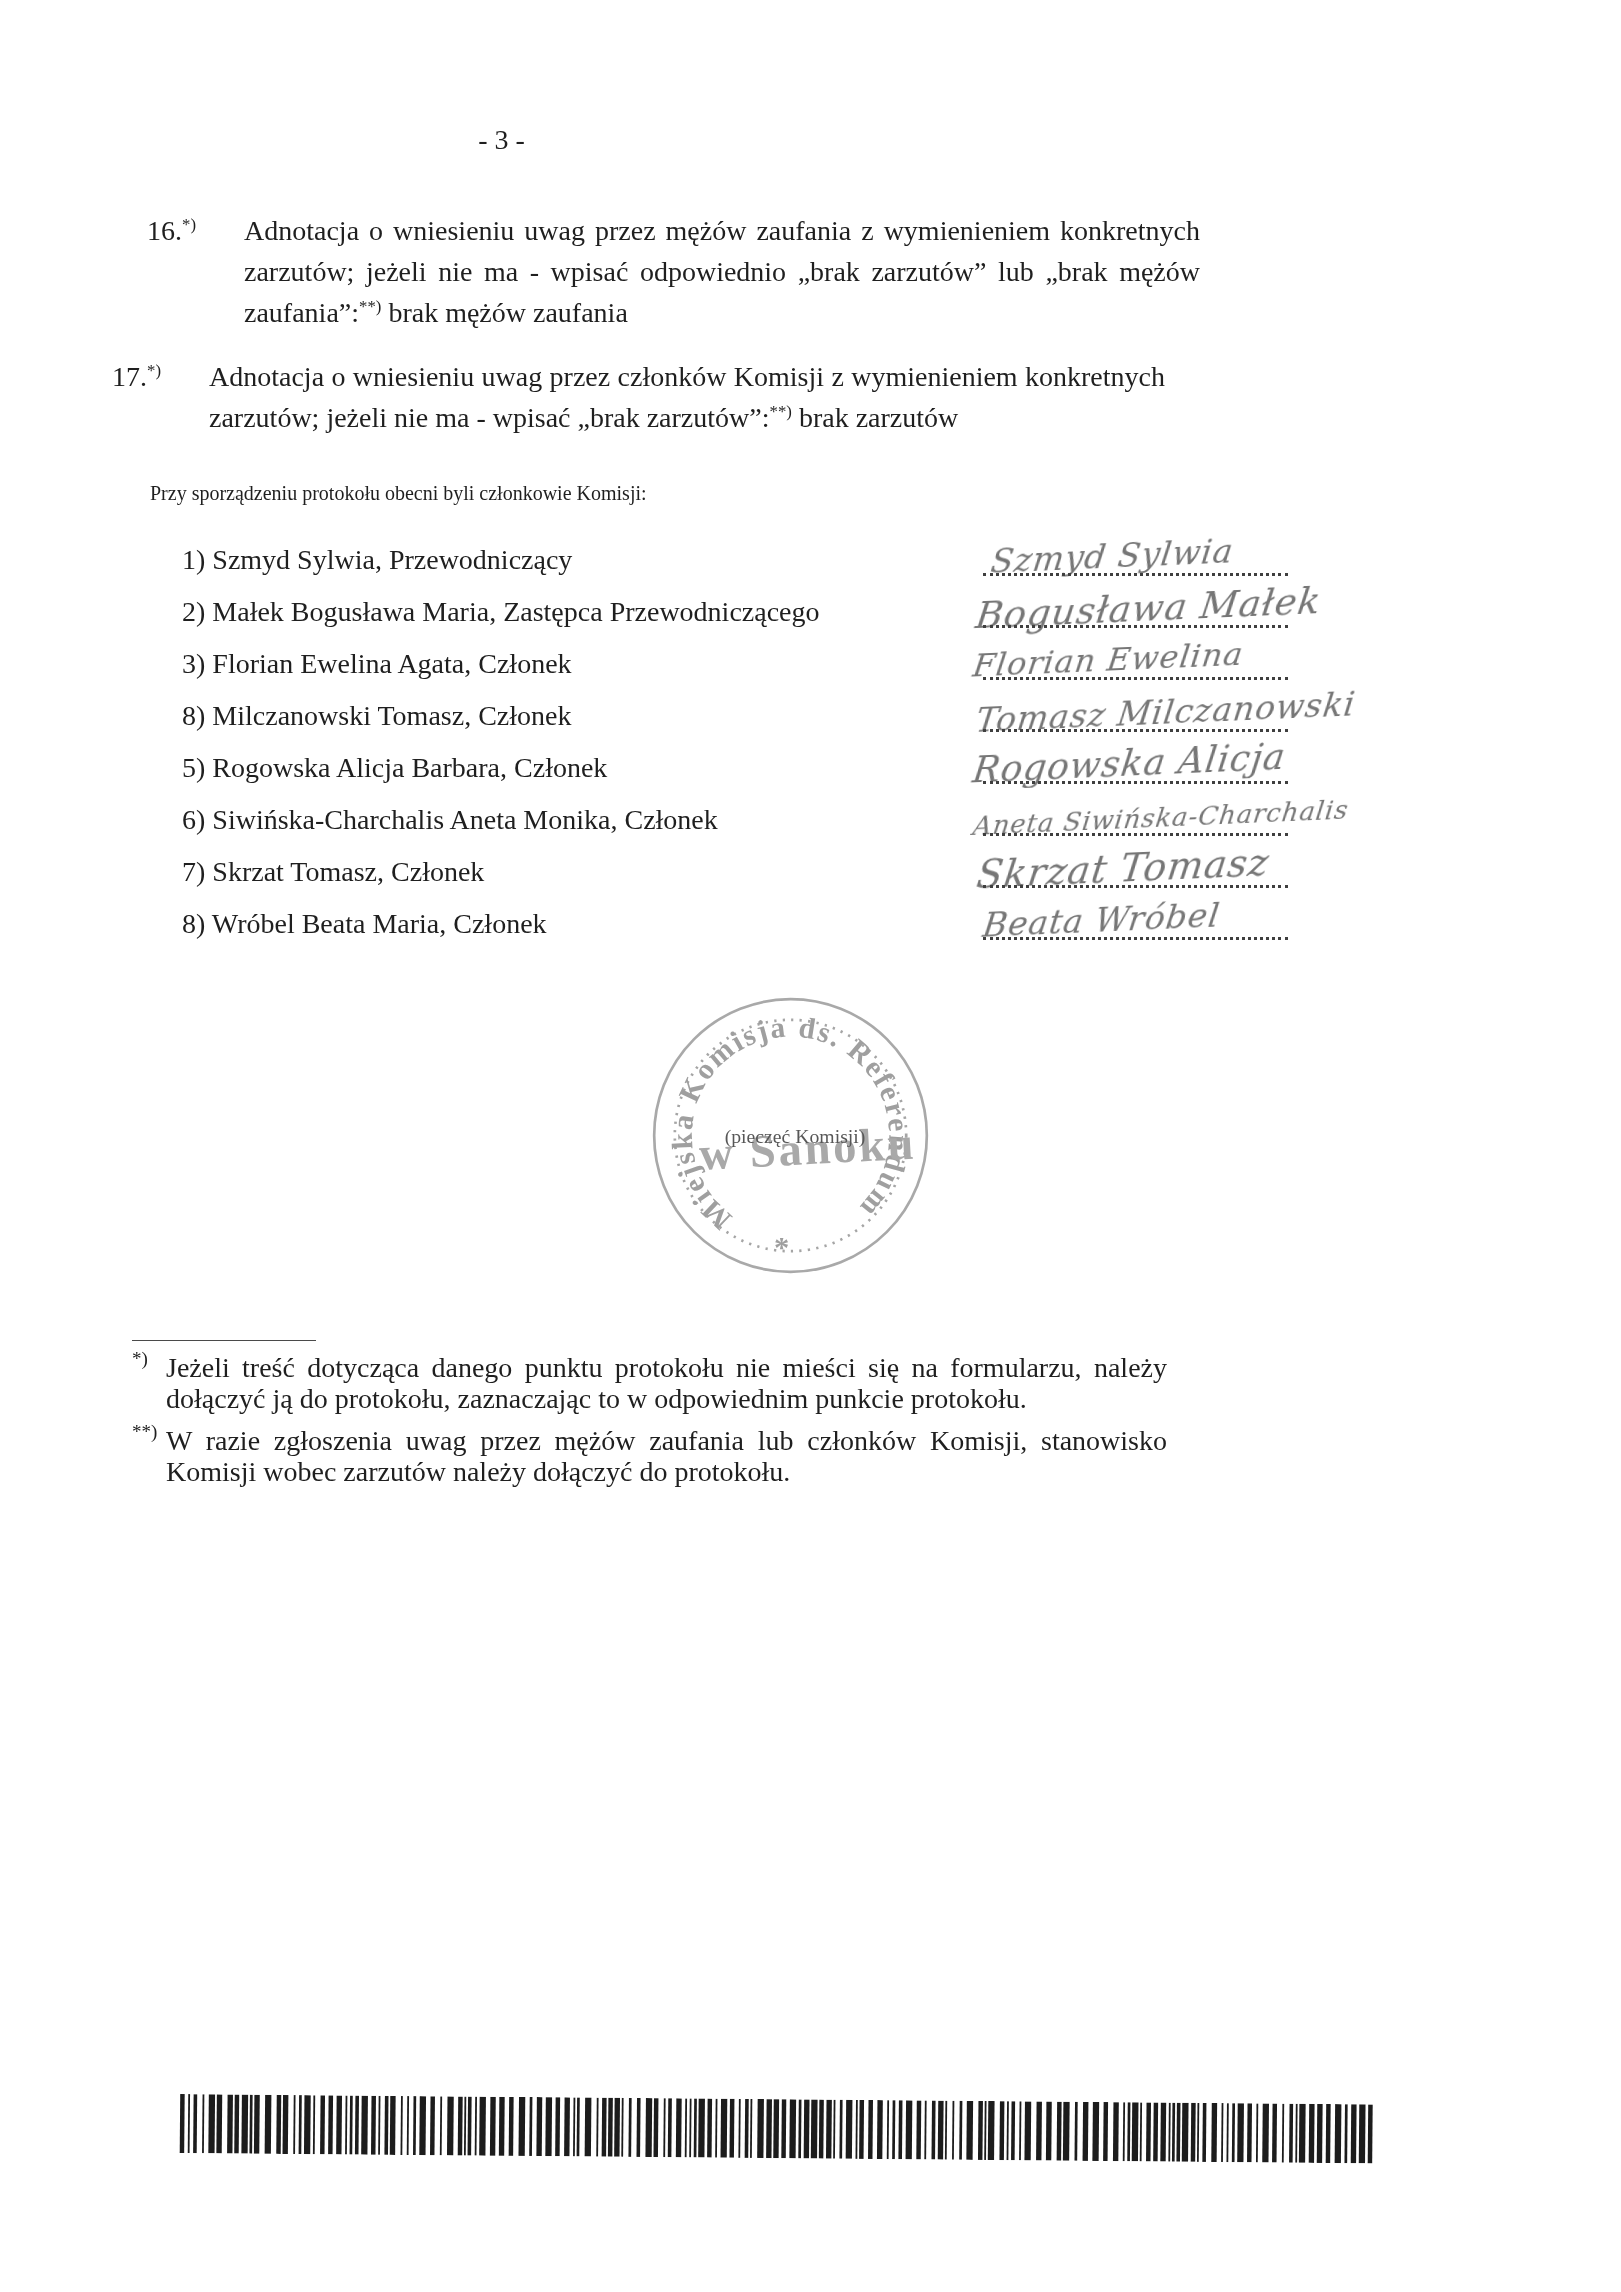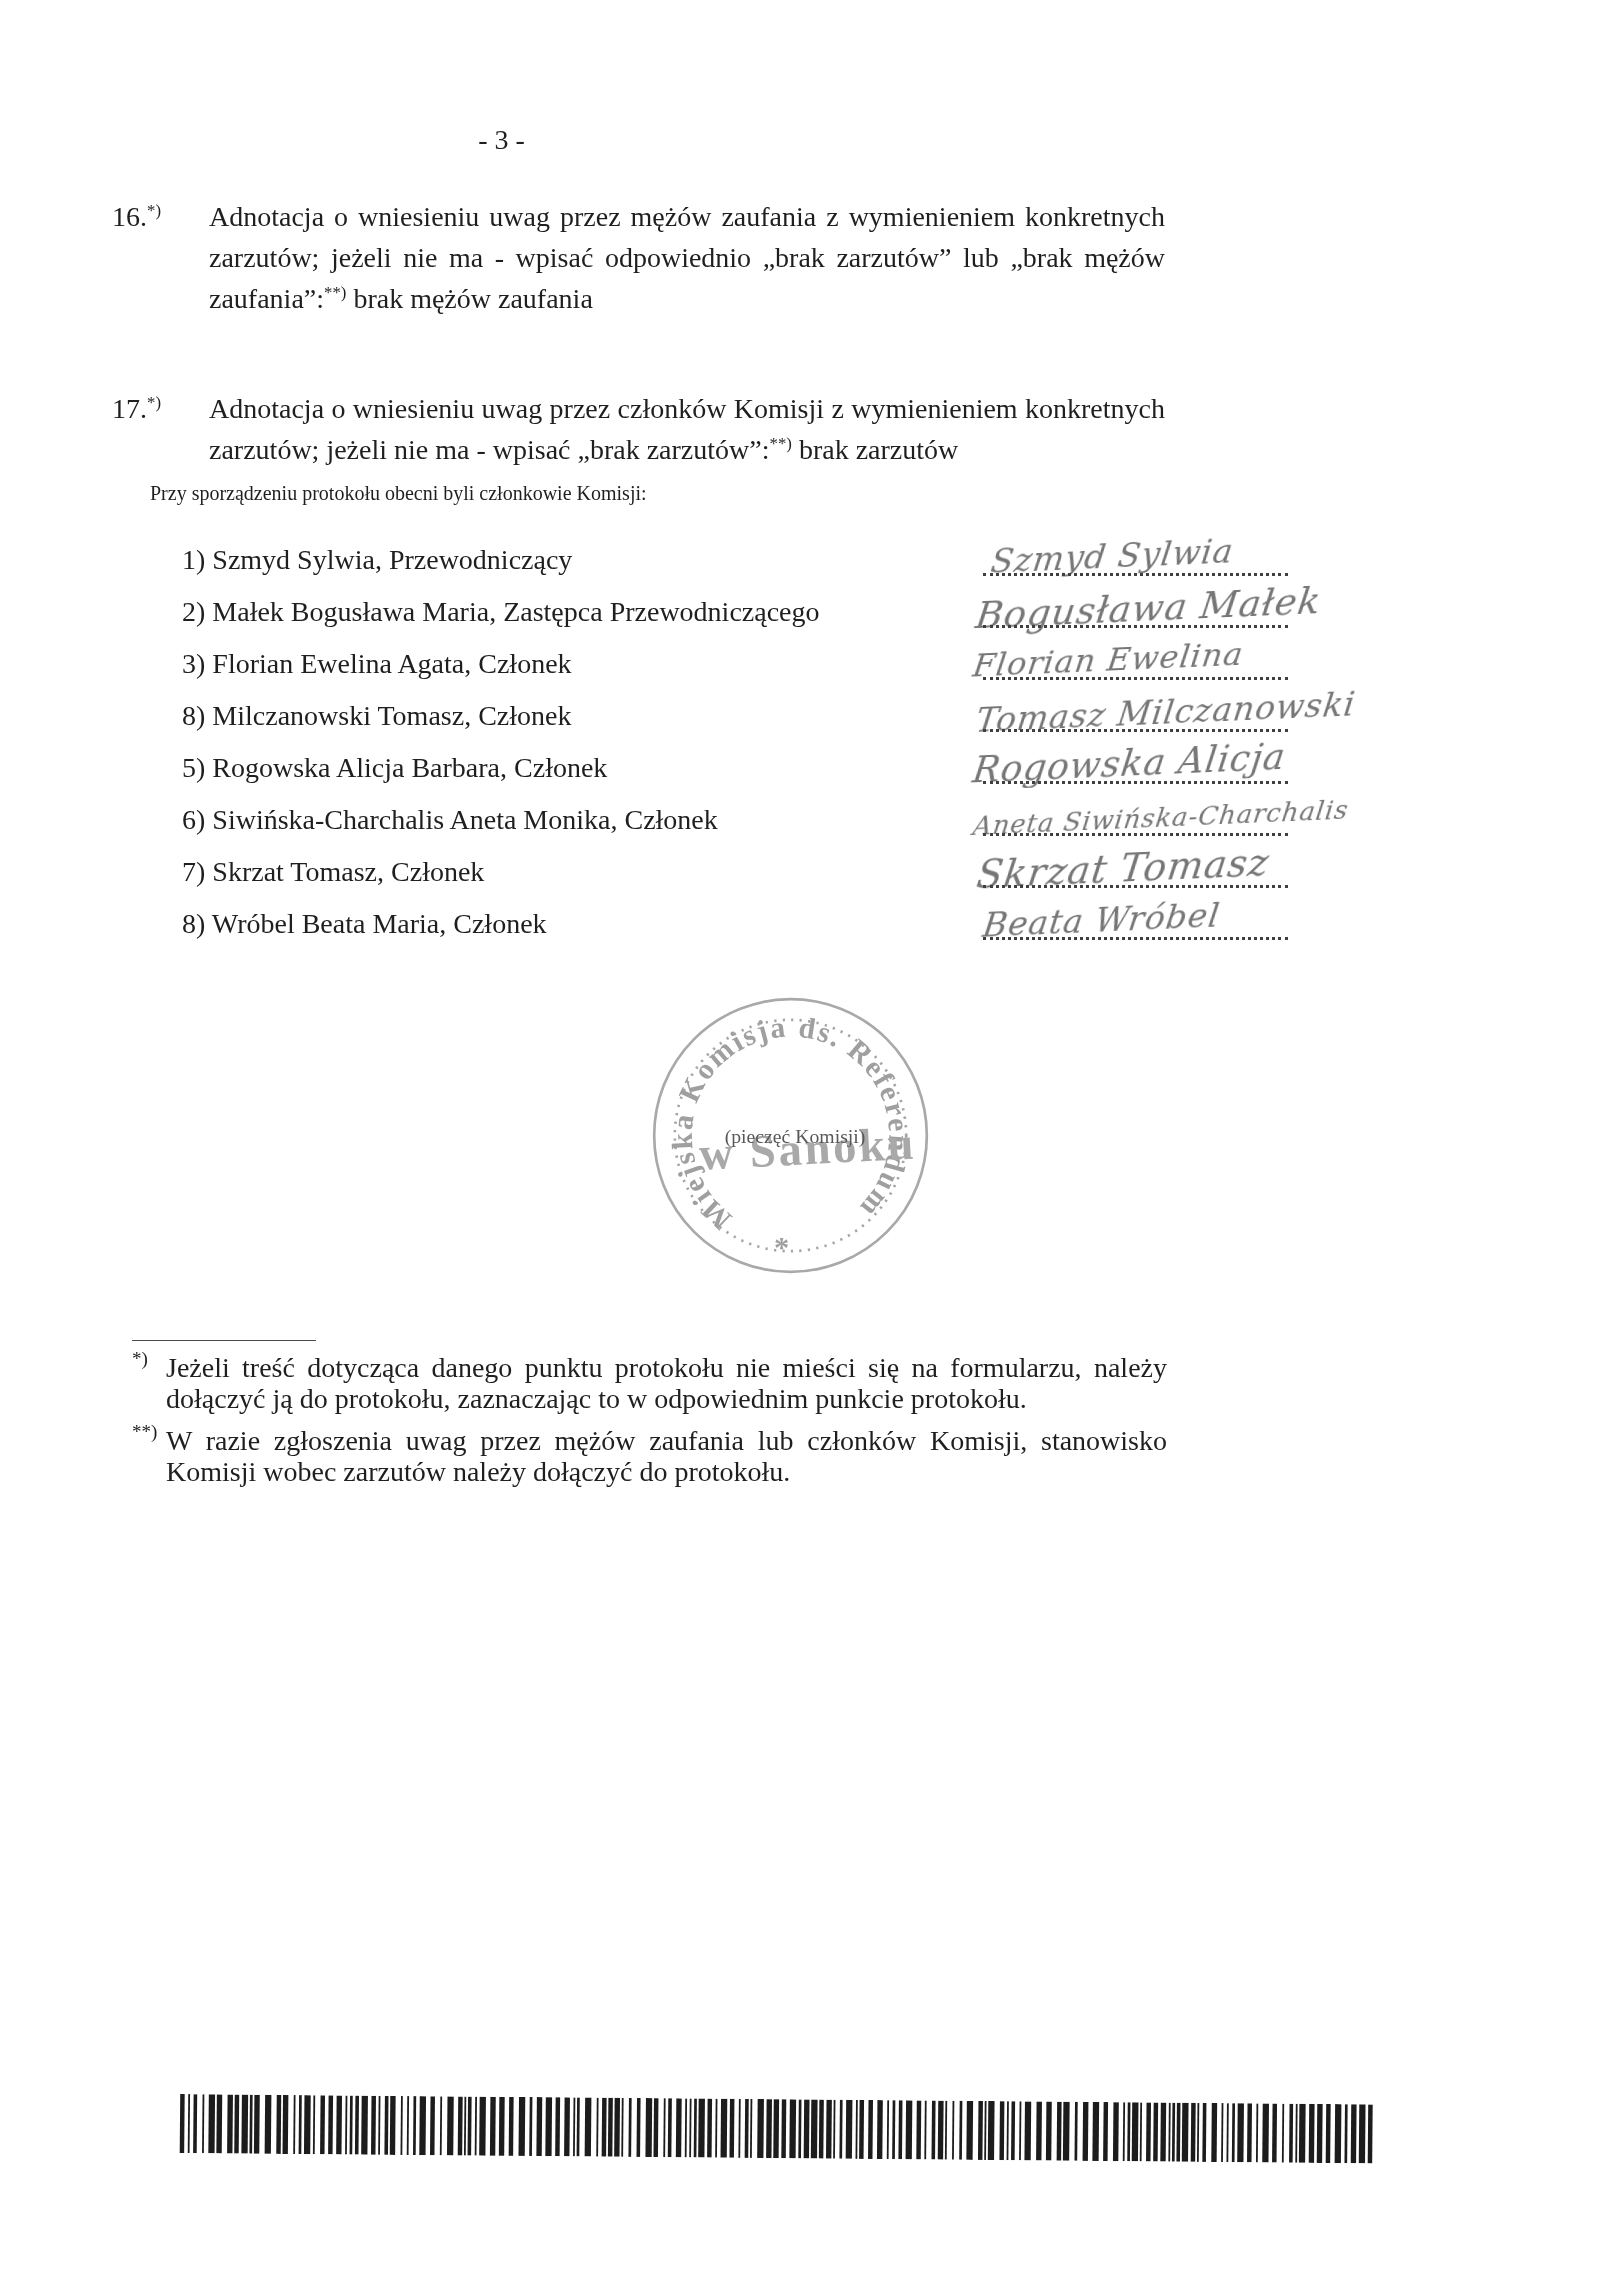--- a/index.html
+++ b/index.html
@@ -5,22 +5,22 @@
   html,body{margin:0;padding:0;background:#e8e8e8;}
   .page{
     position:relative;width:1622px;height:2293px;background:#ffffff;
     font-family:"Liberation Serif",serif;color:#1f1f1f;overflow:hidden;
   }
   .abs{position:absolute;}
   
   .page-number{top:124px;left:0;width:1003px;text-align:center;font-size:28px;}
   
   .item{left:112px;width:1057px;}
-  .item-16{top:196px;}
-  .item-17{top:356px;margin-top:32px;}
+  .item-16{top:210px;margin-left:35px;}
+  .item-17{top:356px;}
   .item .item-num{position:absolute;left:0;top:0;font-size:28px;line-height:41px;white-space:nowrap;}
   .item .item-text{margin-left:97px;width:956px;text-align:justify;font-size:28px;line-height:41px;}
   sup{font-size:0.6em;line-height:0;}
   
   .intro{top:482px;left:150px;font-size:20px;}
   
   .members{top:541px;left:0;width:1397px;padding-left:28px;}
   .member-row{position:relative;height:52px;}
   .member-label{position:absolute;left:154px;top:2.7px;font-size:28px;white-space:nowrap;}
   .sig-line{position:absolute;left:955px;top:32px;width:305px;height:0;border-top:3.6px dotted #3f3f3f;}

